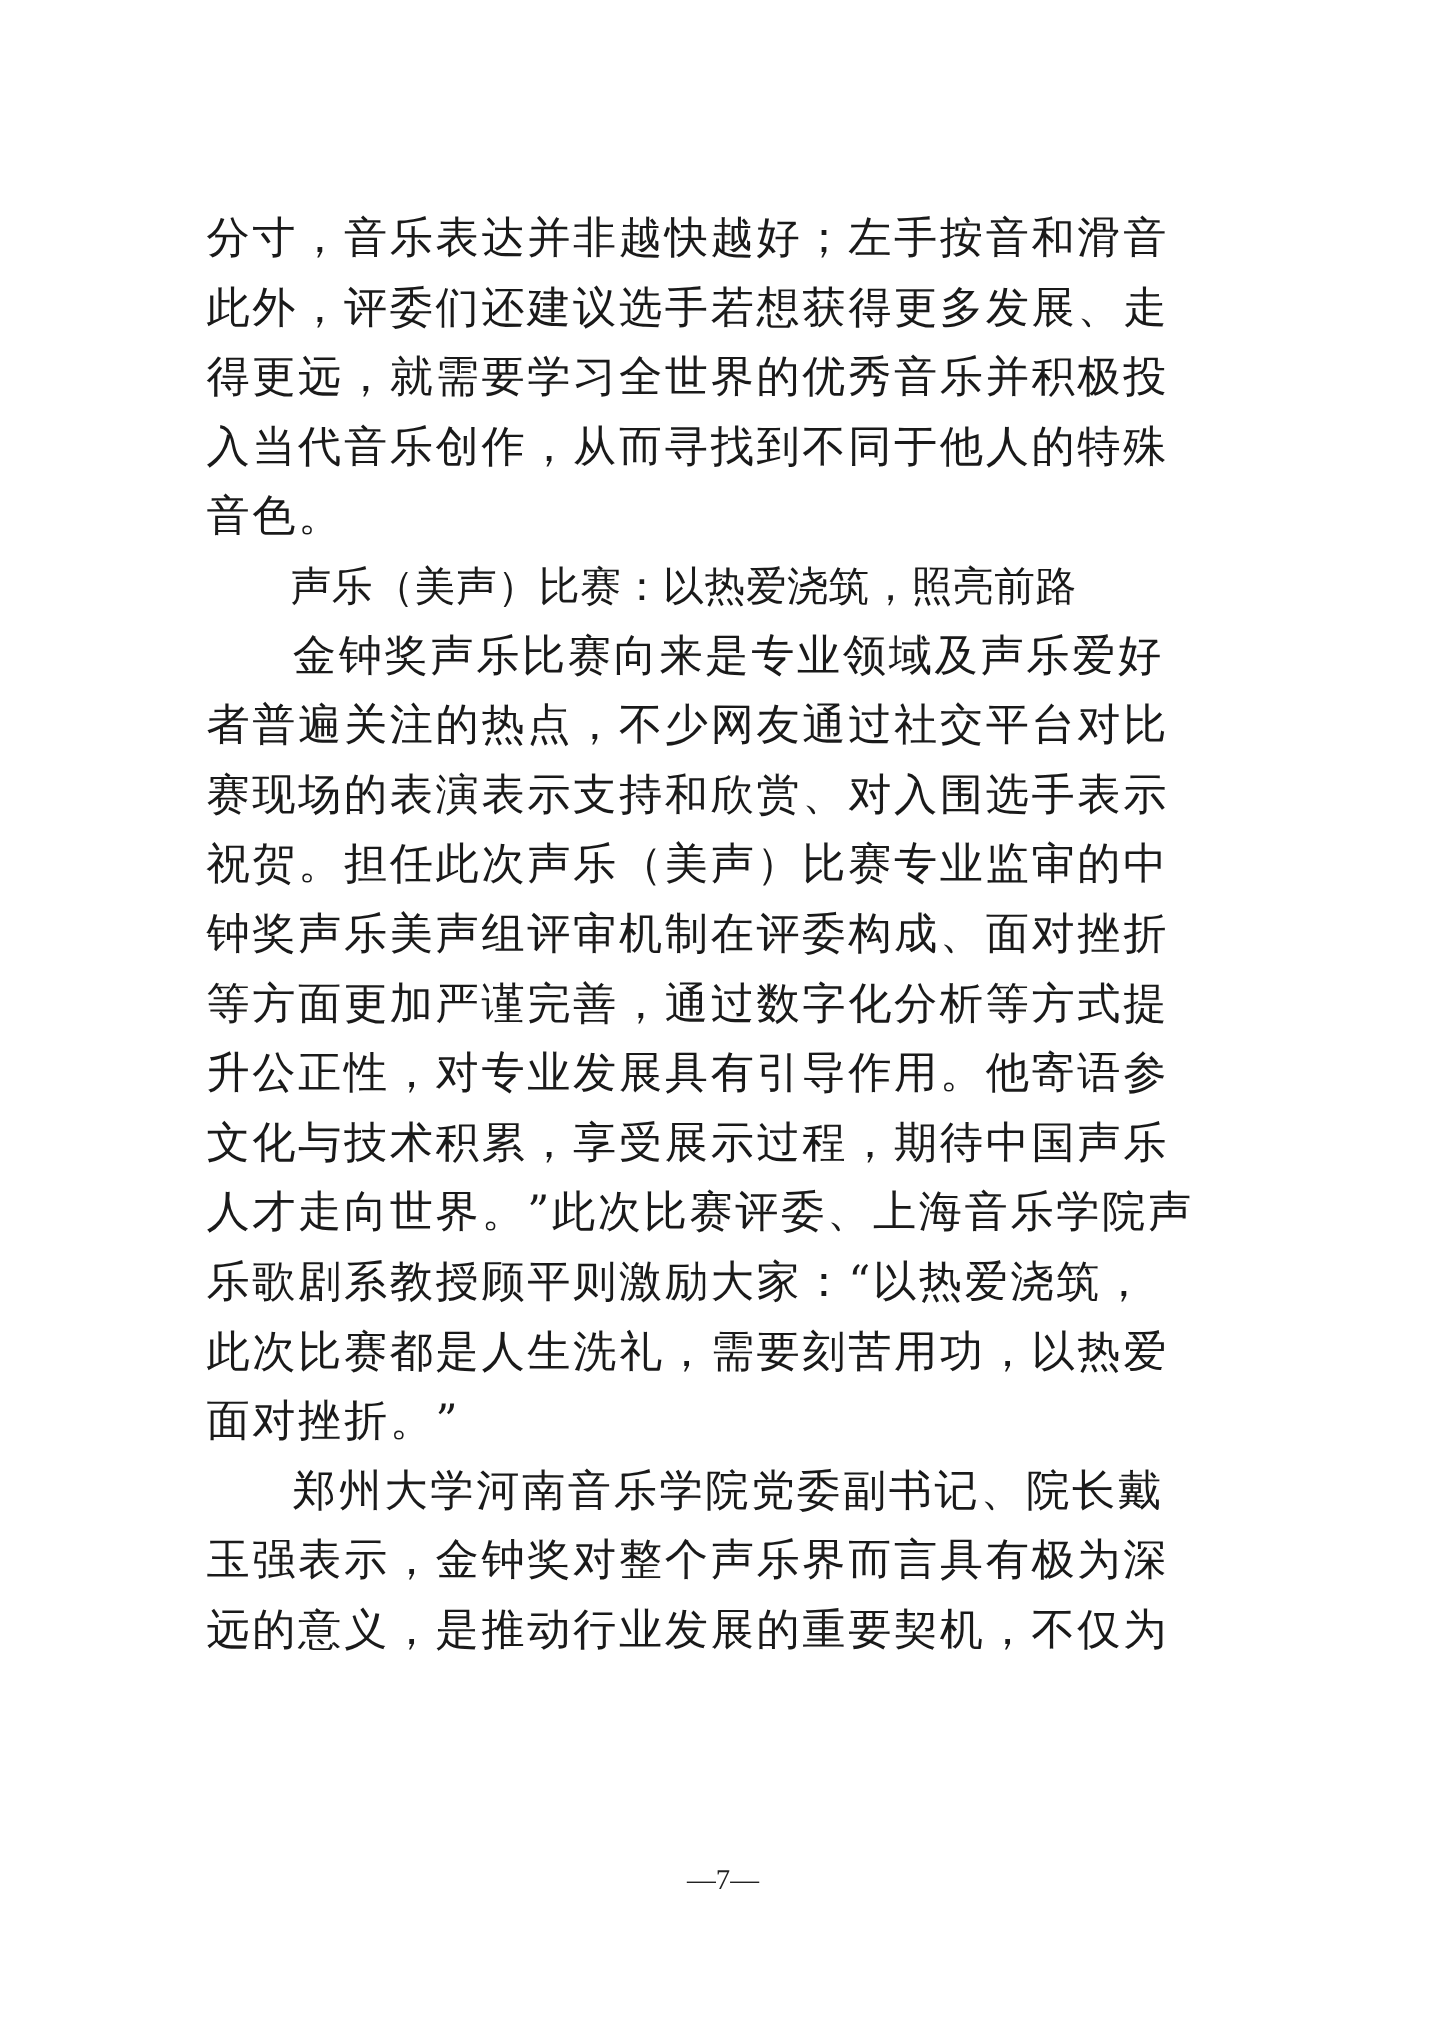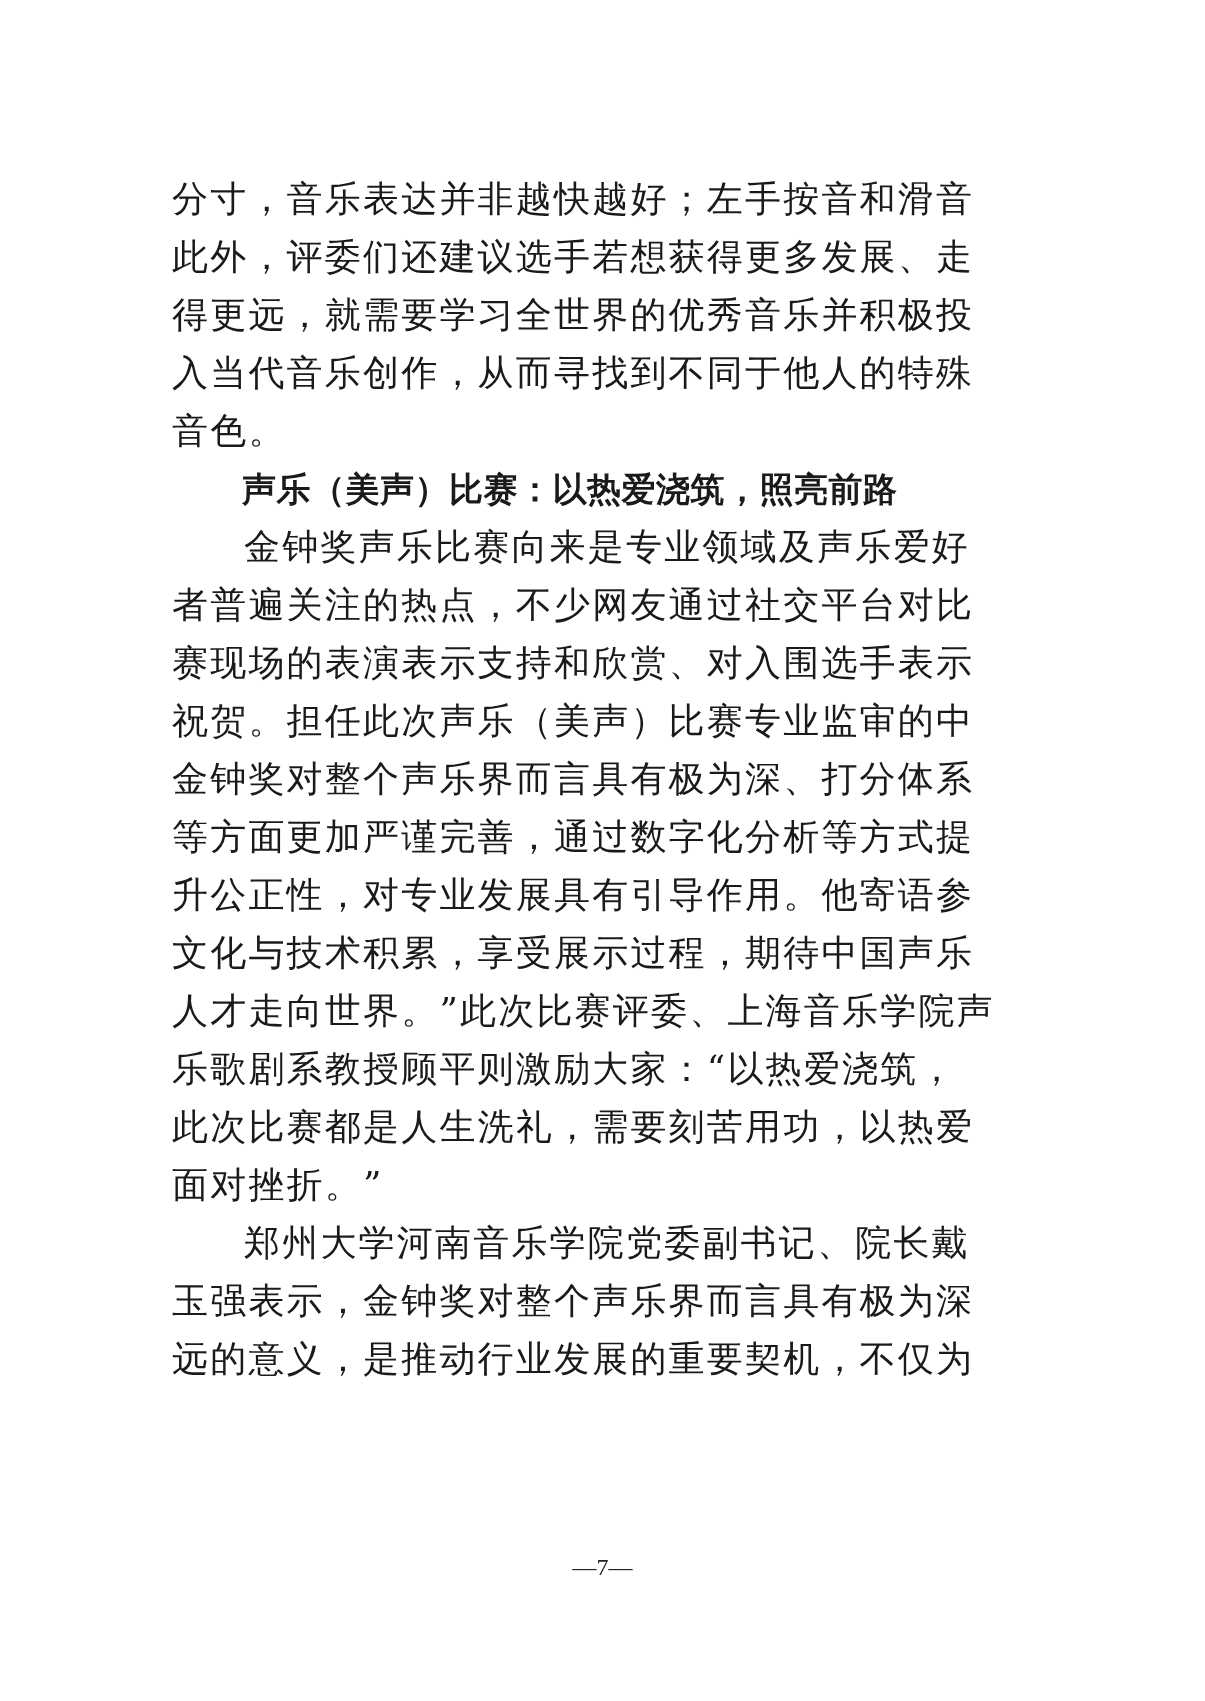--- a/index.html
+++ b/index.html
@@ -42,21 +42,21 @@
       text-align-last: left;
     }
     .line.indent {
       padding-left: 72px;
     }
     .heading {
       display: block;
       height: 58px;
       line-height: 58px;
       font-family: "DejaVu Sans", "Liberation Sans", sans-serif;
-      font-weight: bold;
+      font-weight: normal;
       font-size: 34px;
       padding-left: 70px;
       white-space: nowrap;
       letter-spacing: 0.5px;
     }
     .page-number {
       position: absolute;
       left: 0;
       width: 1205px;
       top: 1554px;
@@ -80,21 +80,21 @@
       <span class="line last">音色。</span>
     </div>
 
     <span class="heading">声乐（美声）比赛：以热爱浇筑，照亮前路</span>
 
     <div>
       <span class="line indent">金钟奖声乐比赛向来是专业领域及声乐爱好</span>
       <span class="line">者普遍关注的热点，不少网友通过社交平台对比</span>
       <span class="line">赛现场的表演表示支持和欣赏、对入围选手表示</span>
       <span class="line">祝贺。担任此次声乐（美声）比赛专业监审的中</span>
-      <span class="line">金钟奖对整个声乐界而言具有极为深、打分体系</span>
+      <span class="line">钟奖声乐美声组评审机制在评委构成、面对挫折</span>
       <span class="line">等方面更加严谨完善，通过数字化分析等方式提</span>
       <span class="line">升公正性，对专业发展具有引导作用。他寄语参</span>
       <span class="line">文化与技术积累，享受展示过程，期待中国声乐</span>
       <span class="line">人才走向世界。”此次比赛评委、上海音乐学院声</span>
       <span class="line">乐歌剧系教授顾平则激励大家：“以热爱浇筑，</span>
       <span class="line">此次比赛都是人生洗礼，需要刻苦用功，以热爱</span>
       <span class="line last">面对挫折。”</span>
     </div>
 
     <div>

